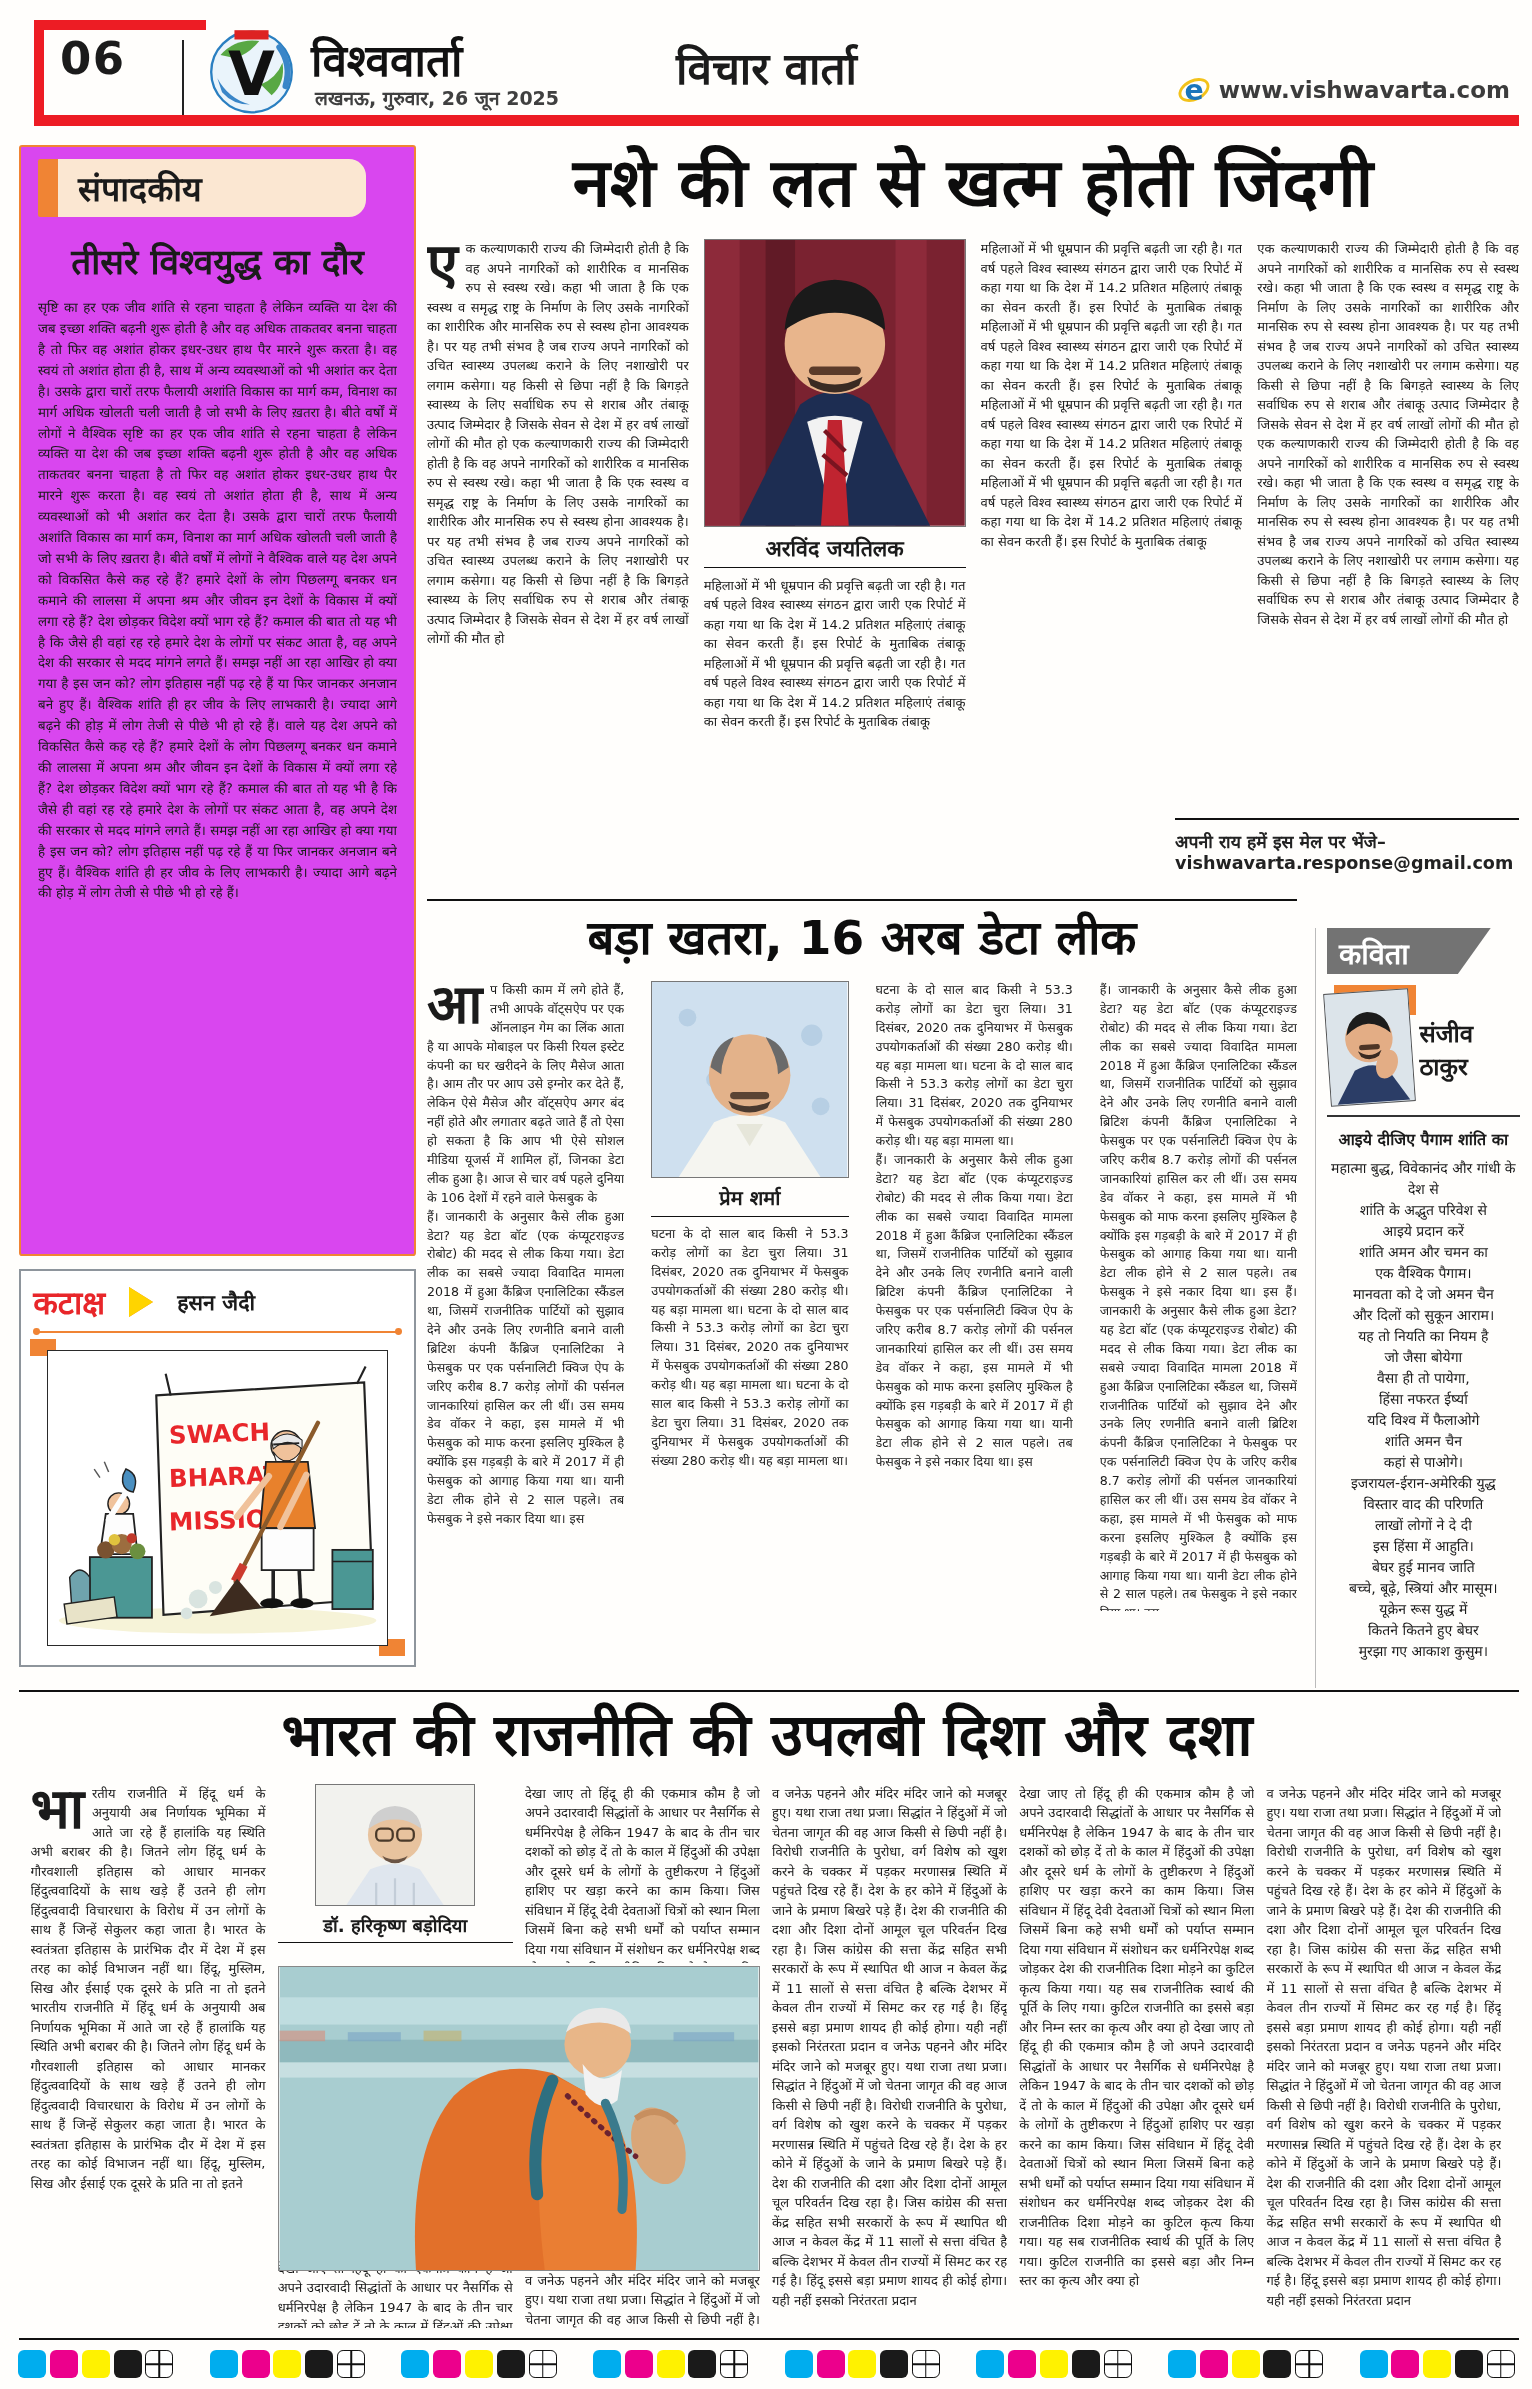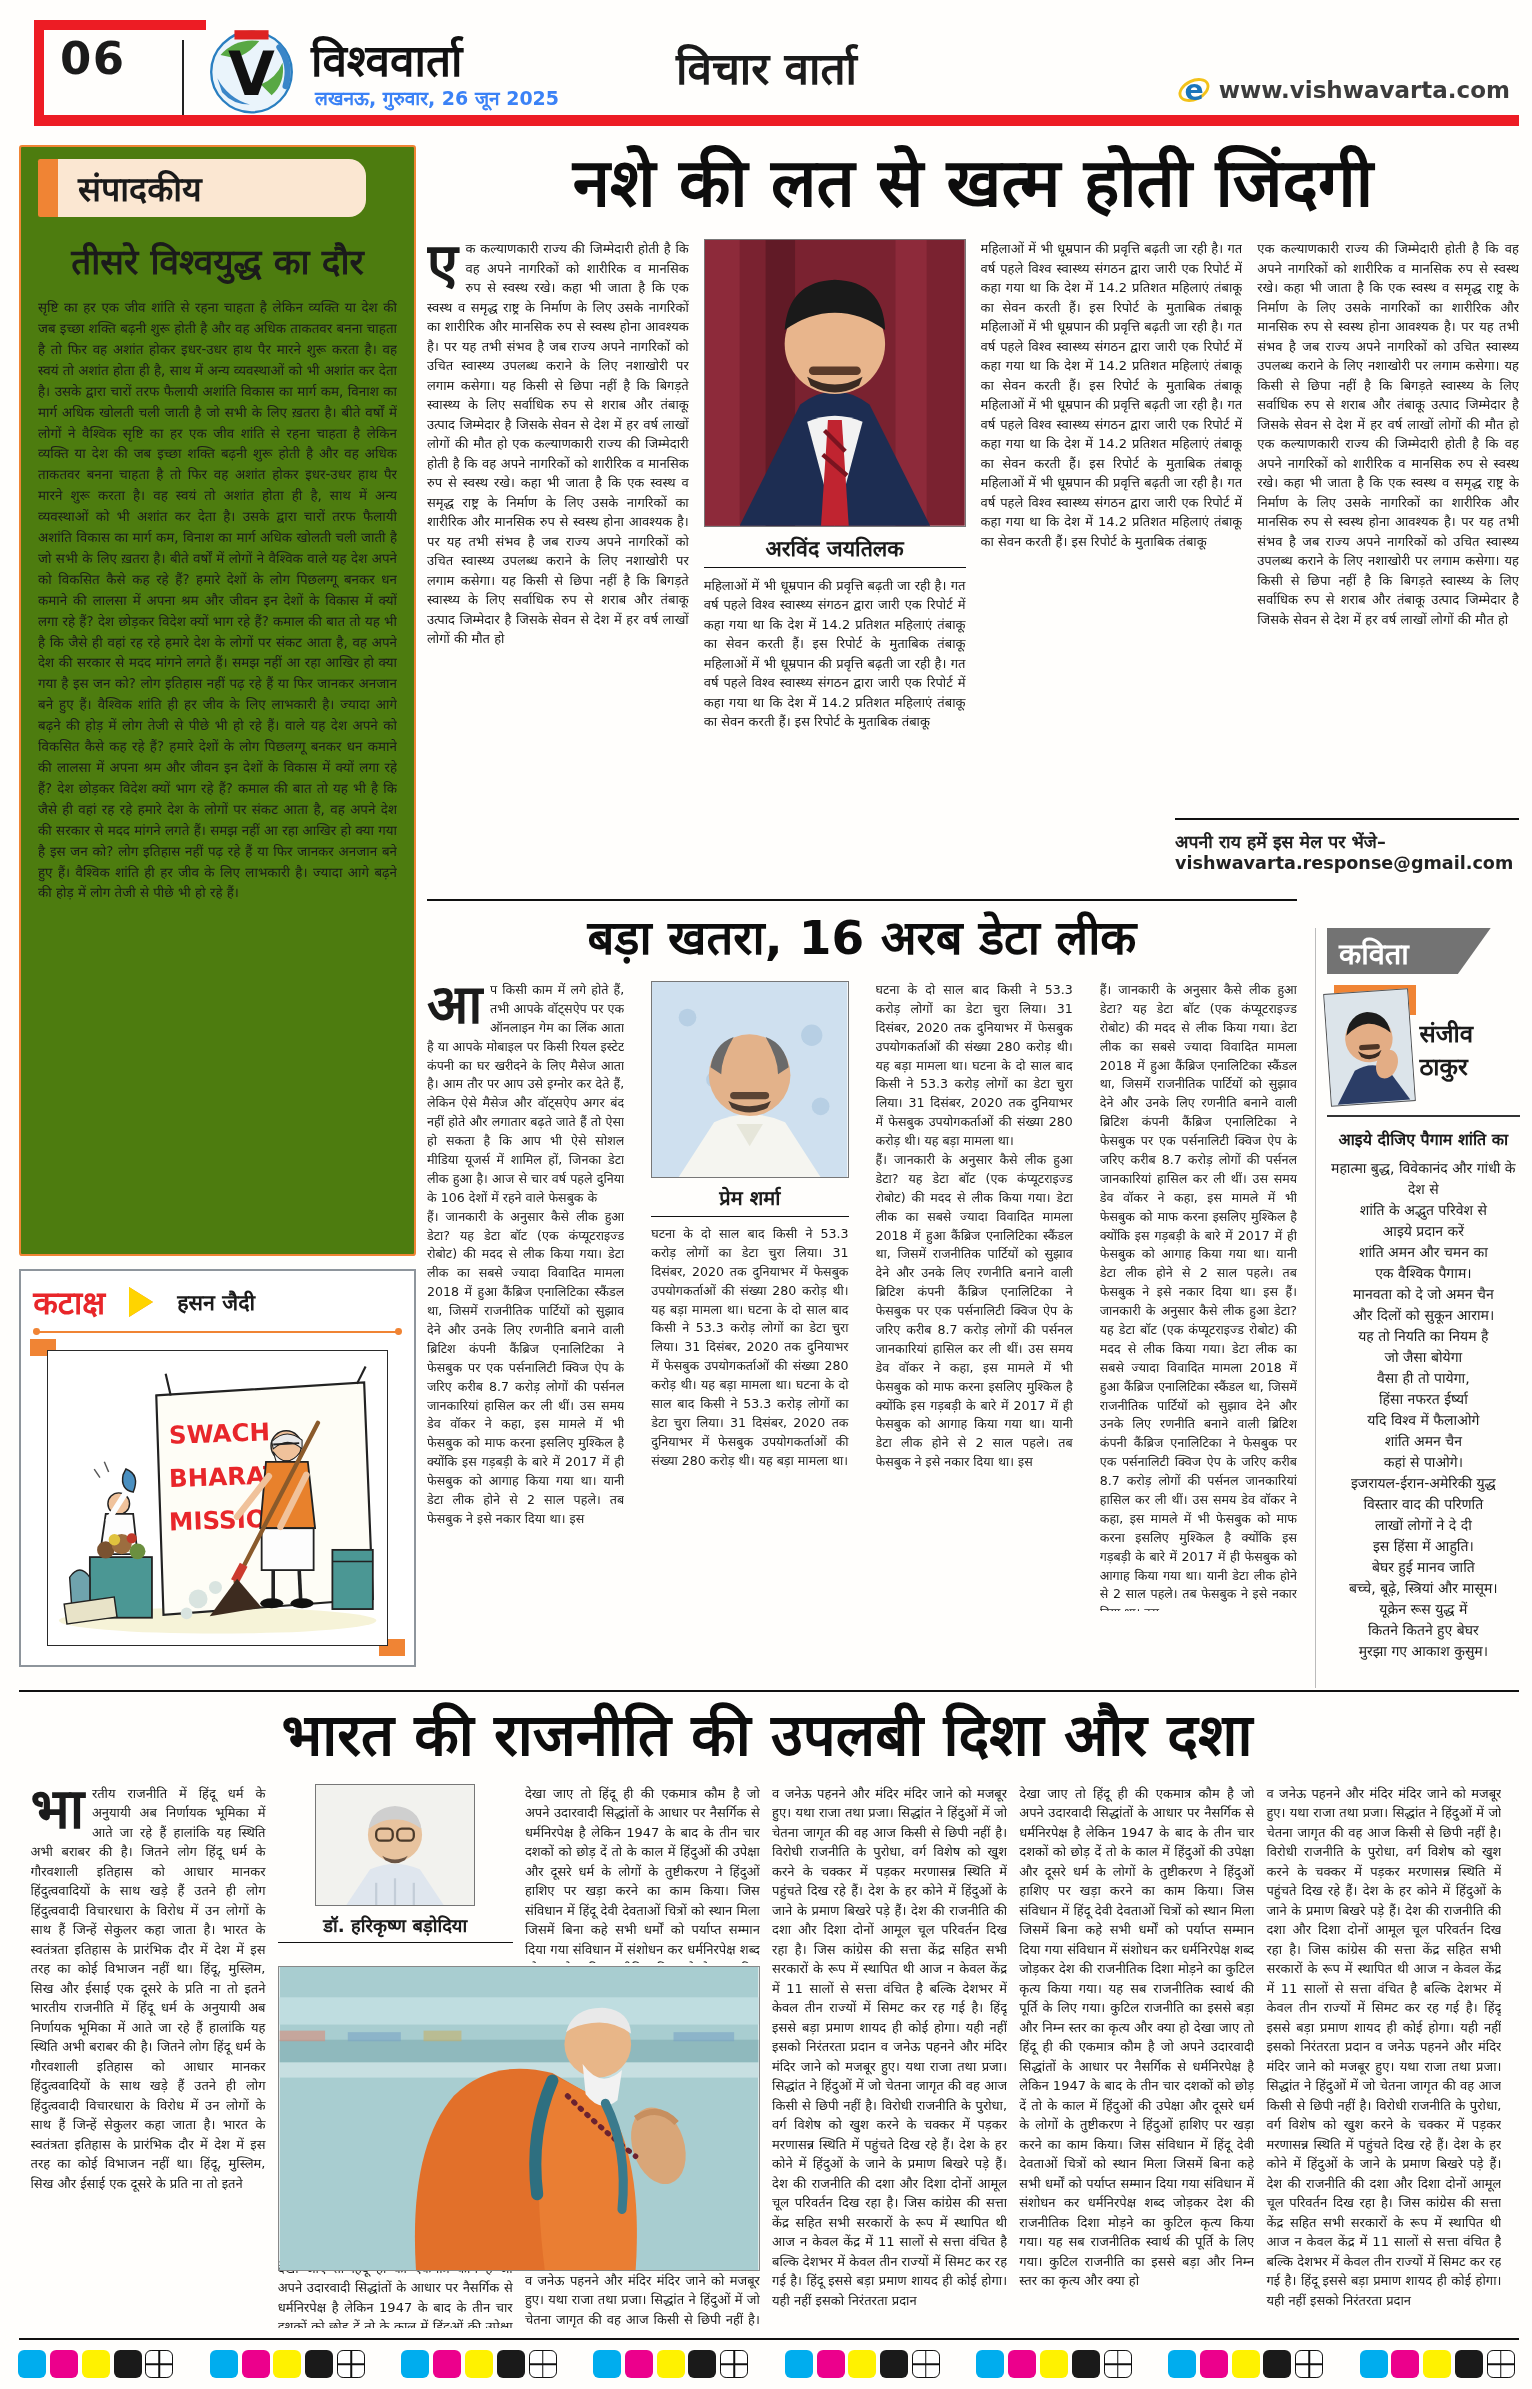--- a/index.html
+++ b/index.html
@@ -9,26 +9,26 @@
 
   
   .header { position:absolute; left:0; top:0; width:1533px; height:130px; }
   .hdr-redline { position:absolute; left:34px; top:115px; width:1485px; height:10.7px; background:#ed1c24; }
   .hdr-bracket-top { position:absolute; left:34px; top:20px; width:172px; height:10px; background:#ed1c24; }
   .hdr-bracket-left { position:absolute; left:34px; top:20px; width:10px; height:105px; background:#ed1c24; }
   .page-num { position:absolute; left:60px; top:32px; font-size:45px; font-weight:700; letter-spacing:1.5px; }
   .hdr-divider { position:absolute; left:182px; top:40px; width:2.3px; height:76px; background:#222; }
   .logo { position:absolute; left:205px; top:24.4px; width:93px; height:93px; }
   .masthead { position:absolute; left:311px; top:29px; font-size:44px; font-weight:700; color:#111; }
-  .dateline { position:absolute; left:315px; top:85px; font-size:19px; font-weight:700; color:#3b82f6; }
+  .dateline { position:absolute; left:315px; top:85px; font-size:19px; font-weight:700; color:#404040; }
   .section-title { position:absolute; left:0; right:0; top:37px; text-align:center; font-size:44px; font-weight:700; }
   .website { position:absolute; right:23px; top:73px; display:flex; align-items:center; gap:7.6px; font-size:23px; font-weight:700; color:#3c3c3c; }
 
   
-  .editorial-box { position:absolute; left:19px; top:145px; width:397px; height:1111px; border:2.3px solid #f08434; border-radius:3.1px; padding:12.2px 17px; overflow:hidden; background:#4d7c0f; }
+  .editorial-box { position:absolute; left:19px; top:145px; width:397px; height:1111px; border:2.3px solid #f08434; border-radius:3.1px; padding:12.2px 17px; overflow:hidden; background:#d946ef; }
   .ed-tab { display:flex; align-items:stretch; width:328px; }
   .ed-tab-bar { width:20px; background:#f08434; border-radius:2.3px 0 0 2.3px; }
   .ed-tab-pill { flex:1; background:#fbe7d2; border-radius:0 17px 17px 0; padding:6.1px 20px; font-size:34px; font-weight:700; color:#1a1a1a; }
   .ed-title { text-align:center; font-size:35px; font-weight:700; margin:20px 0 13.7px 0; }
   .ed-body { font-size:13.4px; line-height:1.56; text-align:justify; height:939px; overflow:hidden; }
 
   .kataksha-box { position:absolute; left:19px; top:1269px; width:397px; height:398px; border:2.3px solid #8e959c; padding:9.2px 12.2px; background:#fff; }
   .kx-head { display:flex; align-items:center; gap:24px; }
   .kx-label { color:#e8262a; font-size:32px; font-weight:700; }
   .kx-arrow { width:0; height:0; border-top:15.3px solid transparent; border-bottom:15.3px solid transparent; border-left:24.4px solid #ffd400; filter:drop-shadow(0.8px 0 0 #f08434); }

